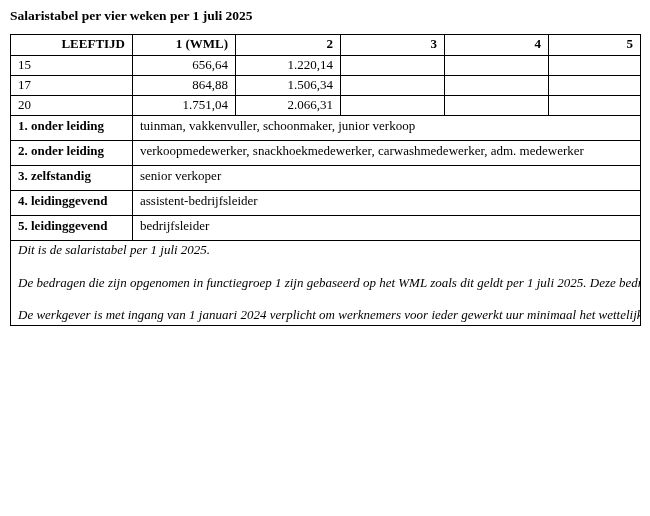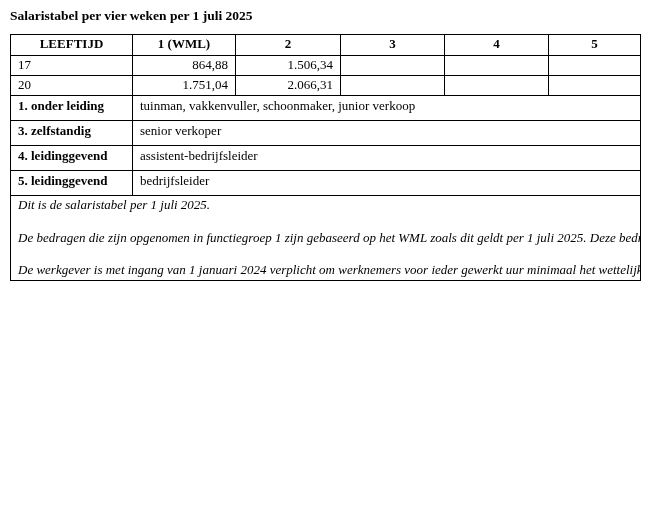--- a/index.html
+++ b/index.html
@@ -30,21 +30,21 @@
   }
   table.salary th,
   table.salary td {
     border: 1px solid #000;
     padding: 1px 7px;
     vertical-align: top;
     overflow: hidden;
     white-space: nowrap;
   }
   table.salary th {
-    text-align: center;
+    text-align: right;
     font-weight: bold;
     height: 18px;
   }
   table.salary td {
     height: 17px;
   }
   td.num { text-align: right; }
   td.age { text-align: left; }
   td.fn-label { font-weight: bold; }
   td.fn-desc { white-space: normal; }
@@ -83,39 +83,51 @@
         <th>LEEFTIJD</th>
         <th>1 (WML)</th>
         <th>2</th>
         <th>3</th>
         <th>4</th>
         <th>5</th>
       </tr>
     </thead>
     <tbody>
       <tr>
+        <td class="age">15</td>
+        <td class="num">656,64</td>
+        <td class="num">1.220,14</td>
+        <td class="num"></td>
+        <td class="num"></td>
+        <td class="num"></td>
+      </tr>
+      <tr>
         <td class="age">17</td>
         <td class="num">864,88</td>
         <td class="num">1.506,34</td>
         <td class="num"></td>
         <td class="num"></td>
         <td class="num"></td>
       </tr>
       <tr>
         <td class="age">20</td>
         <td class="num">1.751,04</td>
         <td class="num">2.066,31</td>
         <td class="num"></td>
         <td class="num"></td>
         <td class="num"></td>
       </tr>
 
       <tr class="fn-row">
         <td class="fn-label">1. onder leiding</td>
         <td class="fn-desc" colspan="5">tuinman, vakkenvuller, schoonmaker, junior verkoop</td>
+      </tr>
+      <tr class="fn-row">
+        <td class="fn-label">2. onder leiding</td>
+        <td class="fn-desc" colspan="5">verkoopmedewerker, snackhoekmedewerker, carwashmedewerker, adm. medewerker</td>
       </tr>
       <tr class="fn-row">
         <td class="fn-label">3. zelfstandig</td>
         <td class="fn-desc" colspan="5">senior verkoper</td>
       </tr>
       <tr class="fn-row">
         <td class="fn-label">4. leidinggevend</td>
         <td class="fn-desc" colspan="5">assistent-bedrijfsleider</td>
       </tr>
       <tr class="fn-row">

